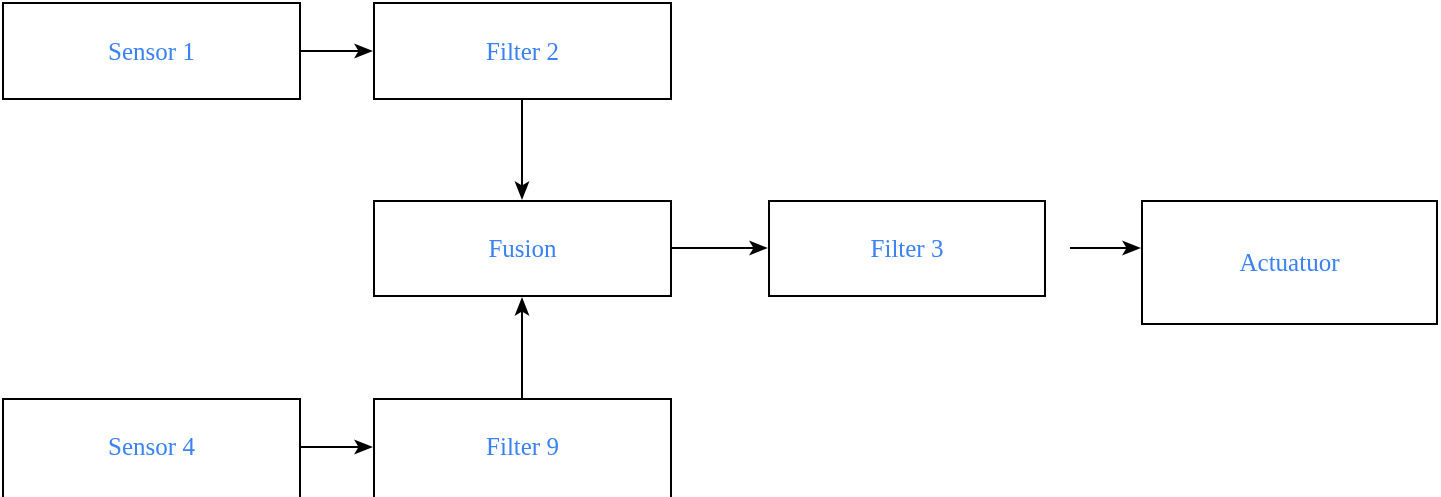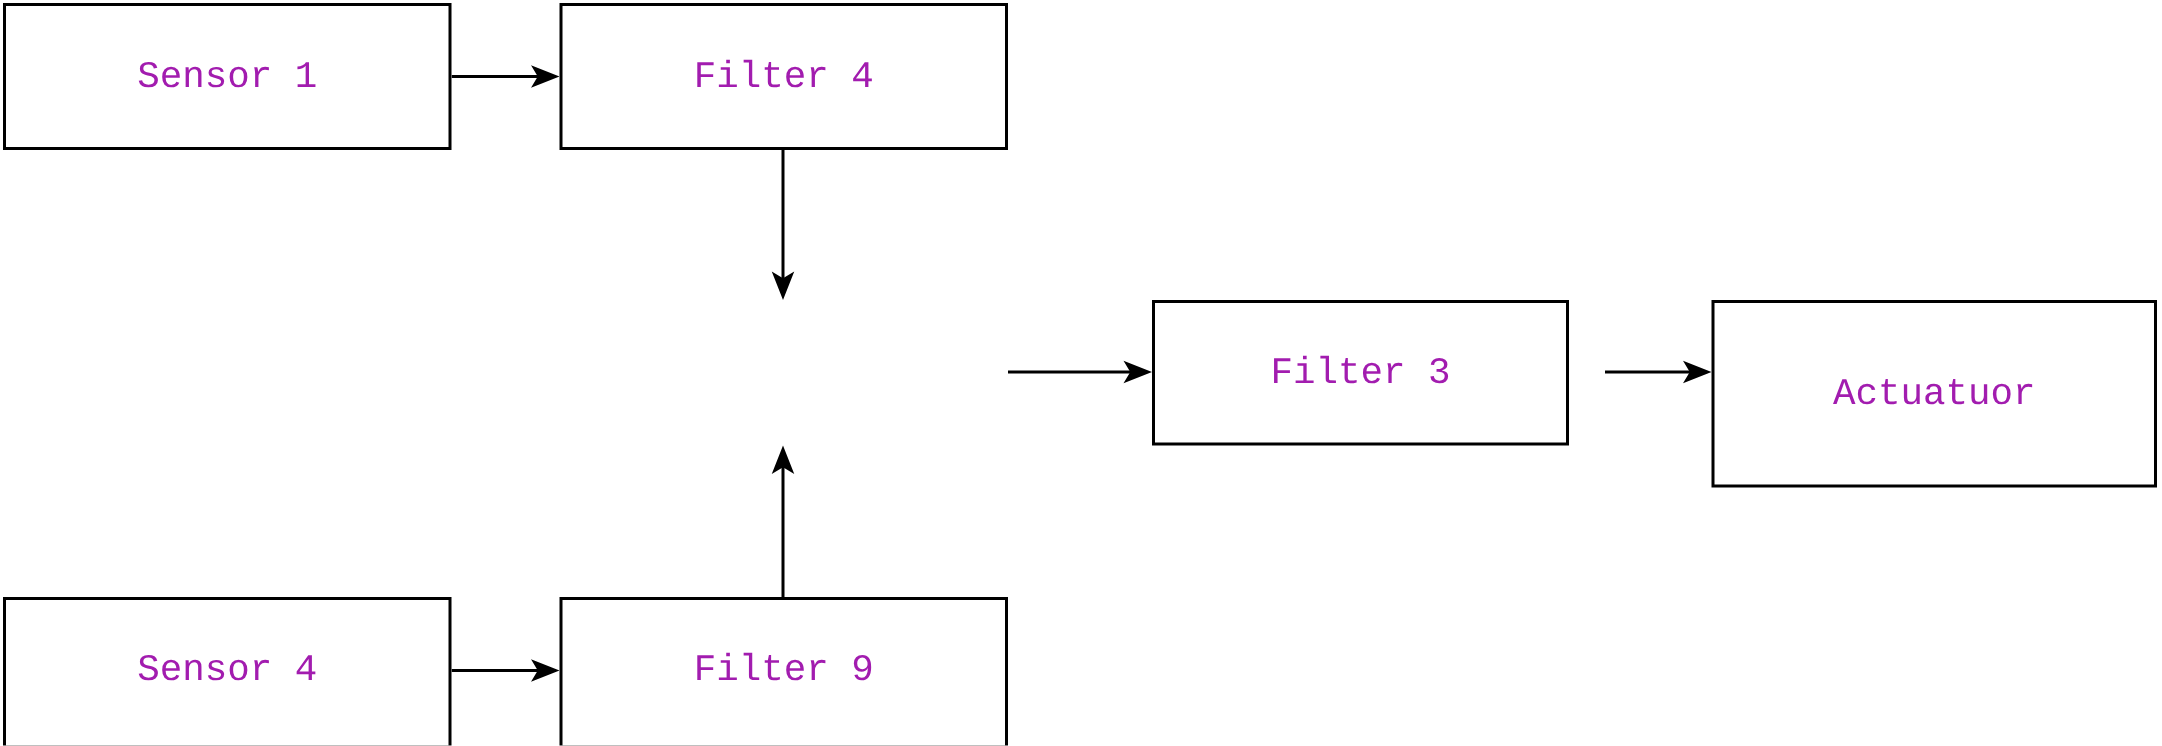--- a/index.html
+++ b/index.html
@@ -22,24 +22,24 @@
   .node {
     position: absolute;
     box-sizing: border-box;
     background: #ffffff;
     border: 2px solid #000000;
     display: flex;
     align-items: center;
     justify-content: center;
   }
   .node-label {
-    font-family: Liberation Mono, monospace;
+    font-family: Liberation Serif, serif;
     font-size: 25px;
     line-height: 1;
-    color: #a21caf;
+    color: #3b82f6;
     text-align: center;
     white-space: nowrap;
   }
   .edge-layer {
     position: absolute;
     left: 0;
     top: 0;
     width: 1441px;
     height: 497px;
     pointer-events: none;
@@ -90,23 +90,26 @@
       <path class="edge-path" d="M 522 398 L 522 309"></path>
       <path class="edge-head" d="M 522 297 L 529.5 316 L 522 311.5 L 514.5 316 Z"></path>
     </g>
   </svg>
 
   <div class="node" style="left:2px; top:2px; width:299px; height:98px;">
     <span class="node-label">Sensor 1</span>
   </div>
 
   <div class="node" style="left:373px; top:2px; width:299px; height:98px;">
-    <span class="node-label">Filter 4</span>
+    <span class="node-label">Filter 2</span>
   </div>
 
+  <div class="node" style="left:373px; top:200px; width:299px; height:97px;">
+    <span class="node-label">Fusion</span>
+  </div>
 
   <div class="node" style="left:768px; top:200px; width:278px; height:97px;">
     <span class="node-label">Filter 3</span>
   </div>
 
   <div class="node" style="left:1141px; top:200px; width:297px; height:125px;">
     <span class="node-label">Actuatuor</span>
   </div>
 
   <div class="node" style="left:2px; top:398px; width:299px; height:101px;">

